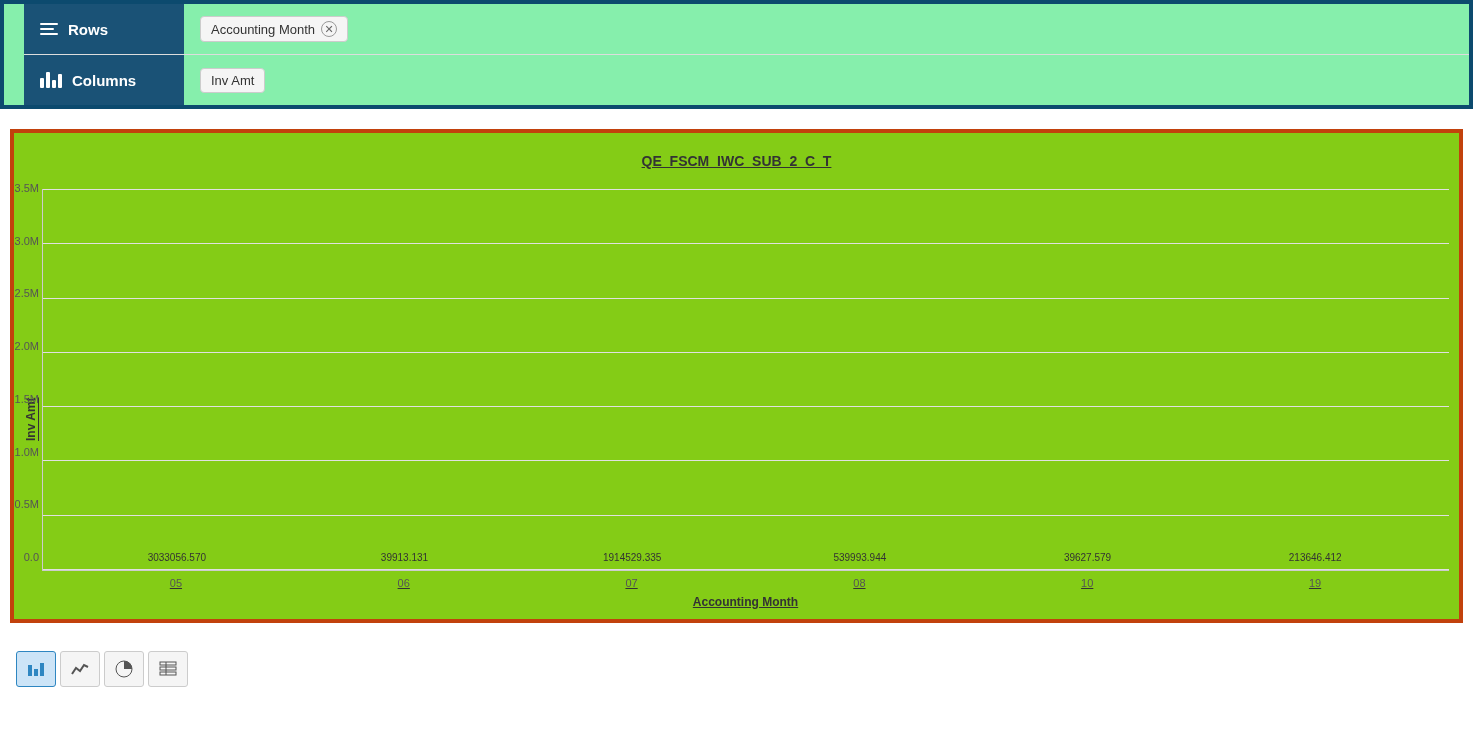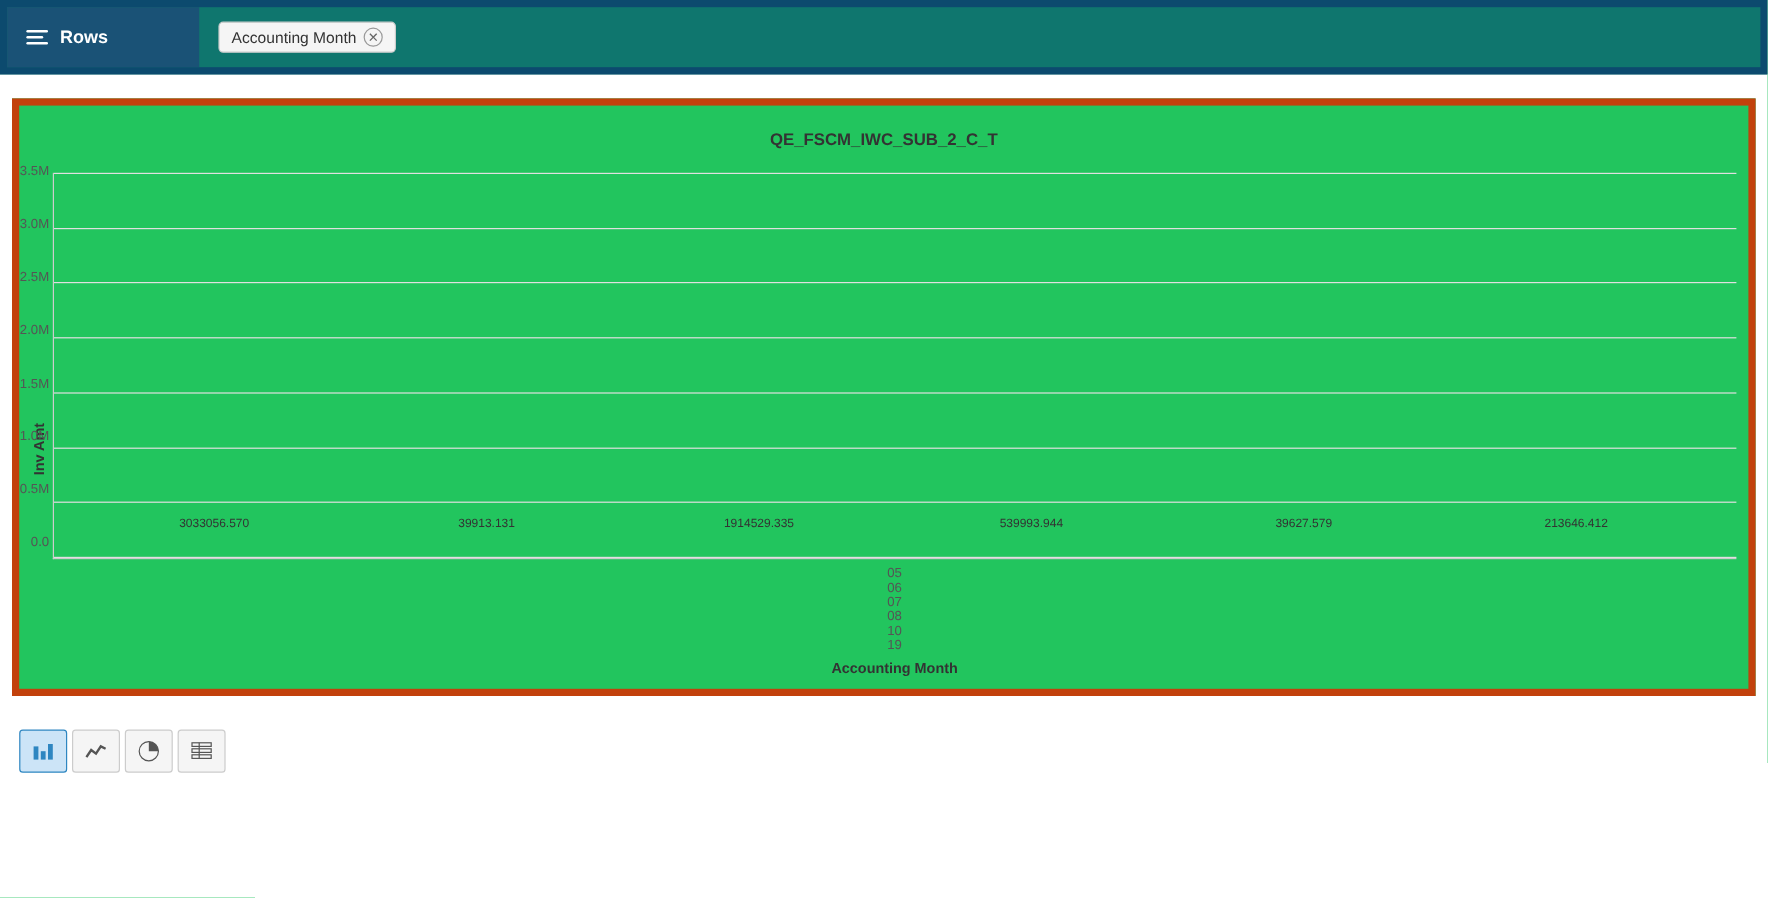--- a/index.html
+++ b/index.html
@@ -1,20 +1,21 @@
 <!DOCTYPE html>
 <html><head>
   <meta charset="utf-8">
   <style>
     * { box-sizing: border-box; margin: 0; padding: 0; }
     body { font-family: Arial, sans-serif; background: #fff; font-size: 13px; color: #333; }
 
     .top-controls {
-      border: 6px solid #0c4a6e;
-      background: #0f766e;
+      border: 4px solid #0c4a6e;
+      background: #86efac;
+      padding-left: 20px;
     }
 
     .control-row {
       display: flex;
       align-items: center;
       border-bottom: 1px solid #ddd;
       min-height: 50px;
     }
     .control-row:last-child { border-bottom: none; }
 
@@ -80,24 +81,25 @@
       height: 16px;
       border-radius: 50%;
       border: 1px solid #999;
       font-size: 11px;
       color: #666;
       cursor: pointer;
       background: transparent;
     }
 
     .chart-container {
-      border: 6px solid #c2410c;
+      border: 4px solid #c2410c;
       margin: 20px 10px;
       padding: 20px 10px 10px 10px;
-      background: #22c55e;
+      background: #84cc16;
+      text-decoration: underline;
     }
 
     .chart-title {
       text-align: center;
       font-weight: bold;
       font-size: 14px;
       margin-bottom: 20px;
     }
 
     .chart-area {
@@ -162,21 +164,21 @@
       text-align: right;
       width: 48px;
       transform: translateY(-7px);
     }
 
     .bars-wrapper {
       position: absolute;
       top: 0; left: 0; right: 0; bottom: 0;
       display: flex;
       align-items: flex-end;
-      padding: 16px 20px;
+      padding: 0 20px;
       gap: 0;
       justify-content: space-around;
     }
 
     .bar-group {
       display: flex;
       flex-direction: column;
       align-items: center;
       position: relative;
       flex: 1;
@@ -196,21 +198,20 @@
       font-size: 10px;
       color: #333;
       white-space: nowrap;
     }
 
     .x-axis {
       display: flex;
       justify-content: space-around;
       padding: 6px 20px 0 20px;
       margin-left: 0;
-      flex-direction: column;
     }
 
     .x-tick {
       font-size: 11px;
       color: #555;
       flex: 1;
       text-align: center;
     }
 
     .x-axis-label {
@@ -259,20 +260,34 @@
           <span></span>
       </div>
       <span>Rows</span>
     </div>
     <div class="chip">
       <span>Accounting Month</span>
       <button class="close-btn">✕</button>
     </div>
   </div>
 
+  <div class="control-row">
+    <div class="control-label">
+      <div class="icon-cols">
+        <span style="height:10px;"></span>
+        <span style="height:16px;"></span>
+        <span style="height:8px;"></span>
+        <span style="height:14px;"></span>
+      </div>
+      <span>Columns</span>
+    </div>
+    <div class="chip">
+      <span>Inv Amt</span>
+    </div>
+  </div>
 </div>
 
 <div class="chart-container">
   <div class="chart-title">QE_FSCM_IWC_SUB_2_C_T</div>
   <div class="chart-area">
     <div class="y-axis-label">Inv Amt</div>
     <div class="chart-inner">
       <div class="chart-plot" id="chart-plot">
         <div class="grid-lines" id="grid-lines">
             <div class="grid-line"></div>

